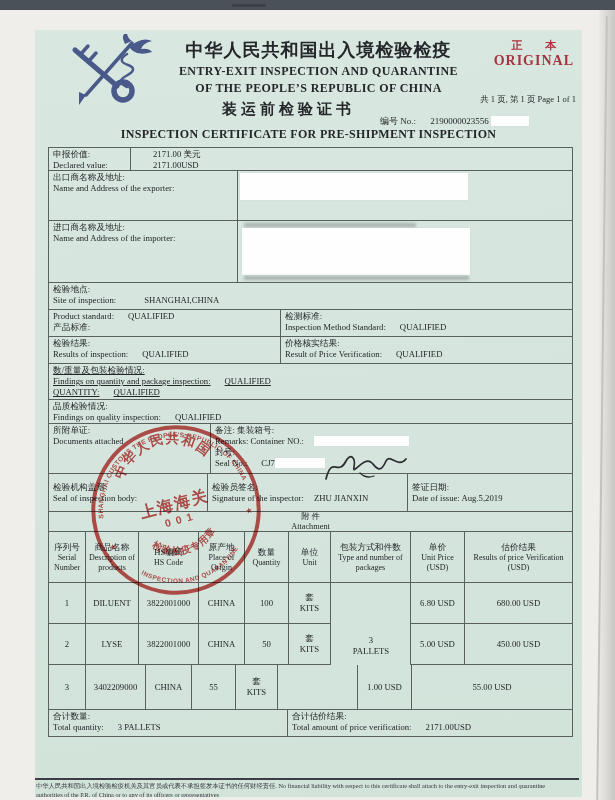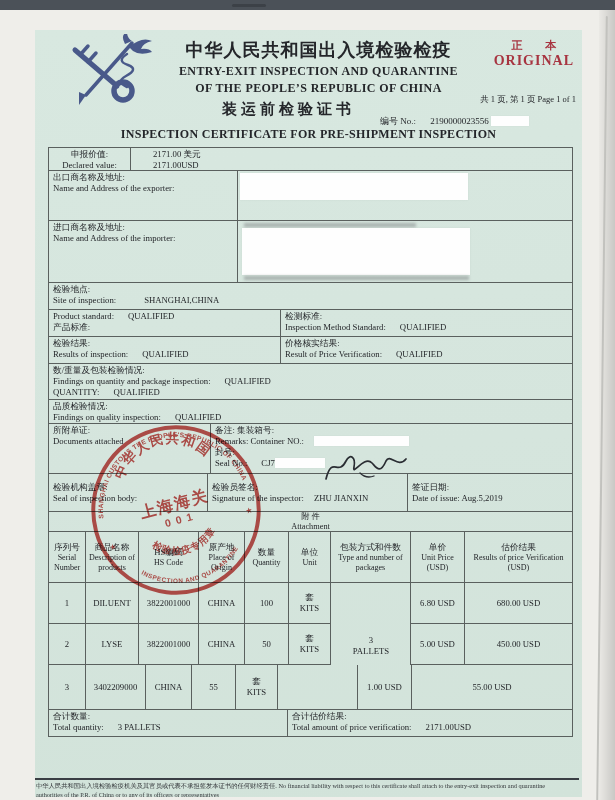--- a/index.html
+++ b/index.html
@@ -49,21 +49,21 @@
   .row{display:flex;border-bottom:1px solid var(--bd);position:relative;}
   .row:last-child{border-bottom:none;}
   .cell{padding:1px 4px;position:relative;}
   .bR{border-right:1px solid var(--bd);}
   .cl{line-height:11px;font-size:8.7px;white-space:nowrap;}
   .val{margin-left:14px;}
   .grow{flex:1;}
   
   .h-declared{height:23px;} .h-exporter{height:50px;} .h-importer{height:62px;}
   .h-site{height:27px;} .h-std{height:27px;} .h-res{height:27px;}
-  .h-qty{height:36px;} .h-qual{height:24px;} .h-docs{height:50px;}
+  .h-qty{height:36px;text-decoration:underline;} .h-qual{height:24px;} .h-docs{height:50px;}
   .h-seal{height:38px;} .h-att{height:20px;}
   .h-att{justify-content:center;align-items:center;flex-direction:column;display:flex;}
   .h-att .cl{line-height:9.5px;font-size:8.3px;text-align:center;}
   .vcenter{display:flex;flex-direction:column;justify-content:center;}
   
   .g-head{display:flex;border-bottom:1px solid var(--bd);height:51px;}
   .g-body{position:relative;}
   .g-row{display:flex;}
   .gc{border-right:1px solid var(--bd);display:flex;flex-direction:column;
       justify-content:center;align-items:center;text-align:center;padding:1px;}
@@ -141,21 +141,21 @@
     <span>编号 No.:</span>
     <span class="no-val">2190000023556</span>
     <span class="redact w-cert"></span>
   </div>
 
   <div class="cert-en">INSPECTION CERTIFICATE FOR PRE-SHIPMENT INSPECTION</div>
 
   <div class="cert-table">
 
     <div class="row h-declared">
-      <div class="cell bR" style="width:82px;text-align:center;">
+      <div class="cell bR" style="width:82px;">
         <div class="cl">申报价值:</div>
         <div class="cl">Declared value:</div>
       </div>
       <div class="cell grow" style="padding-left:22px;">
         <div class="cl">2171.00 美元</div>
         <div class="cl">2171.00USD</div>
       </div>
     </div>
 
     <div class="row h-exporter">

